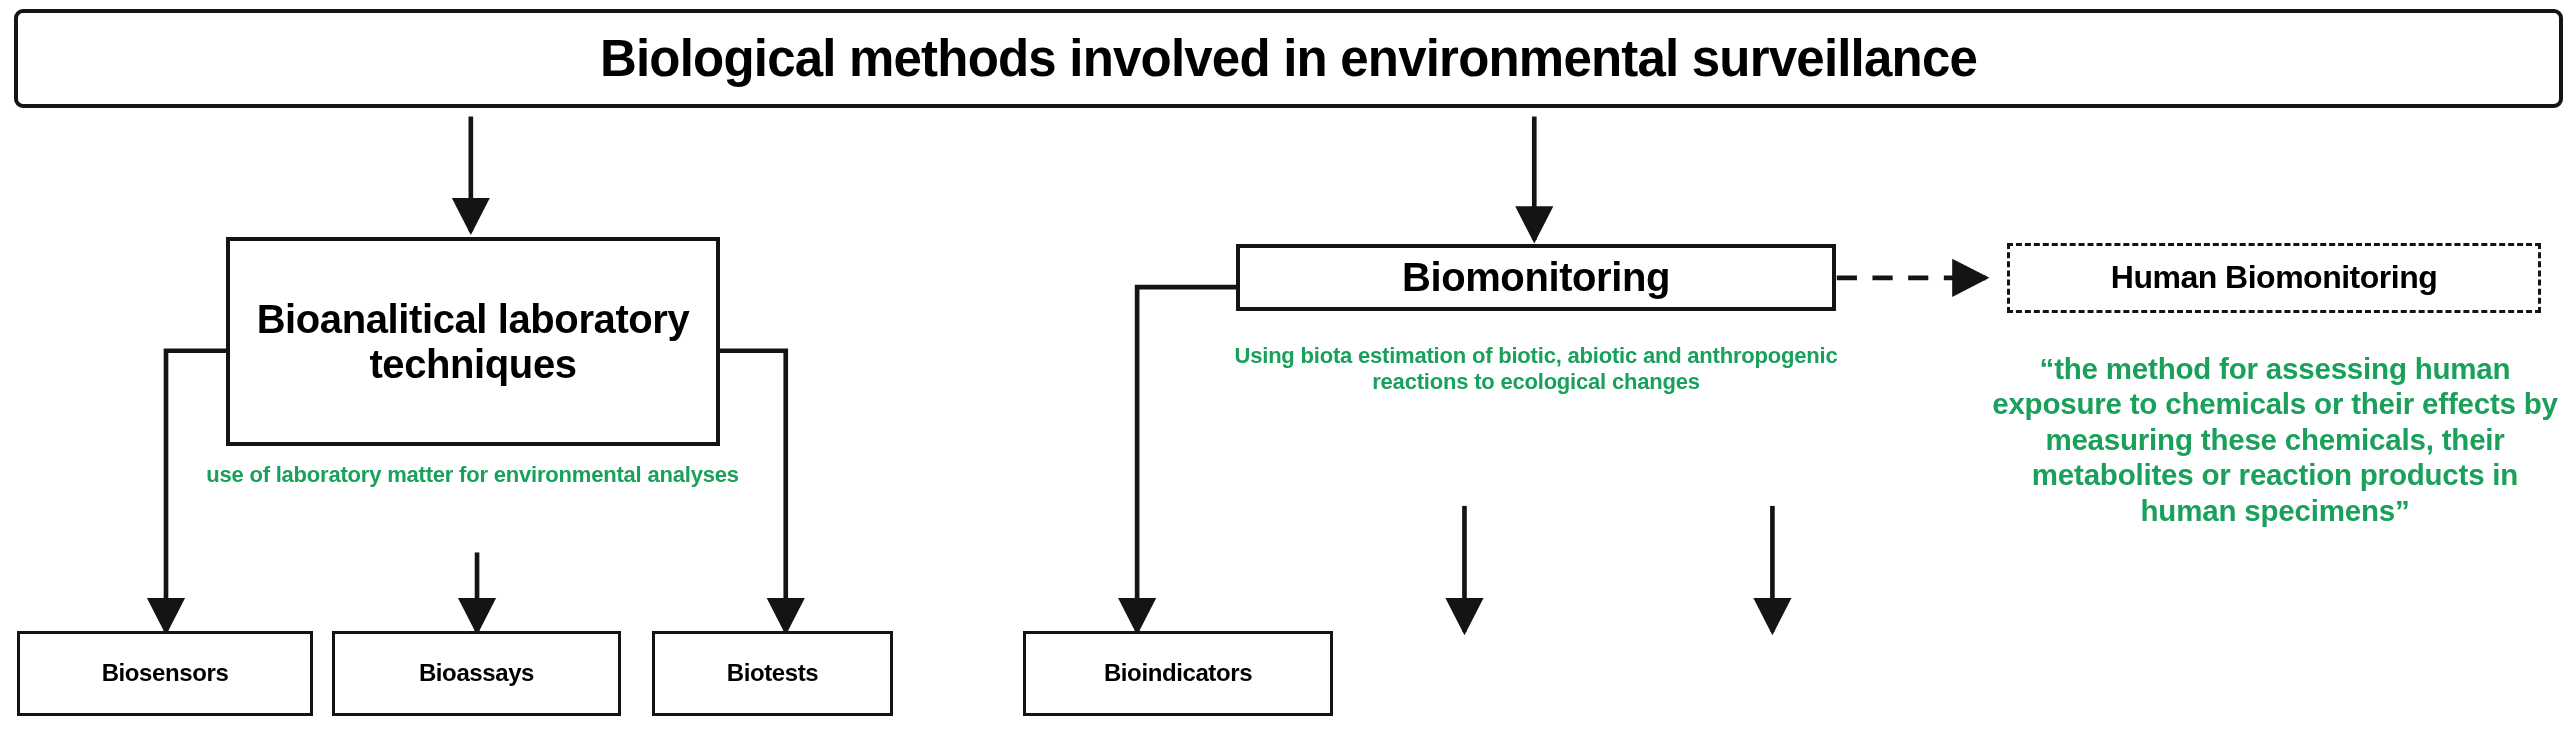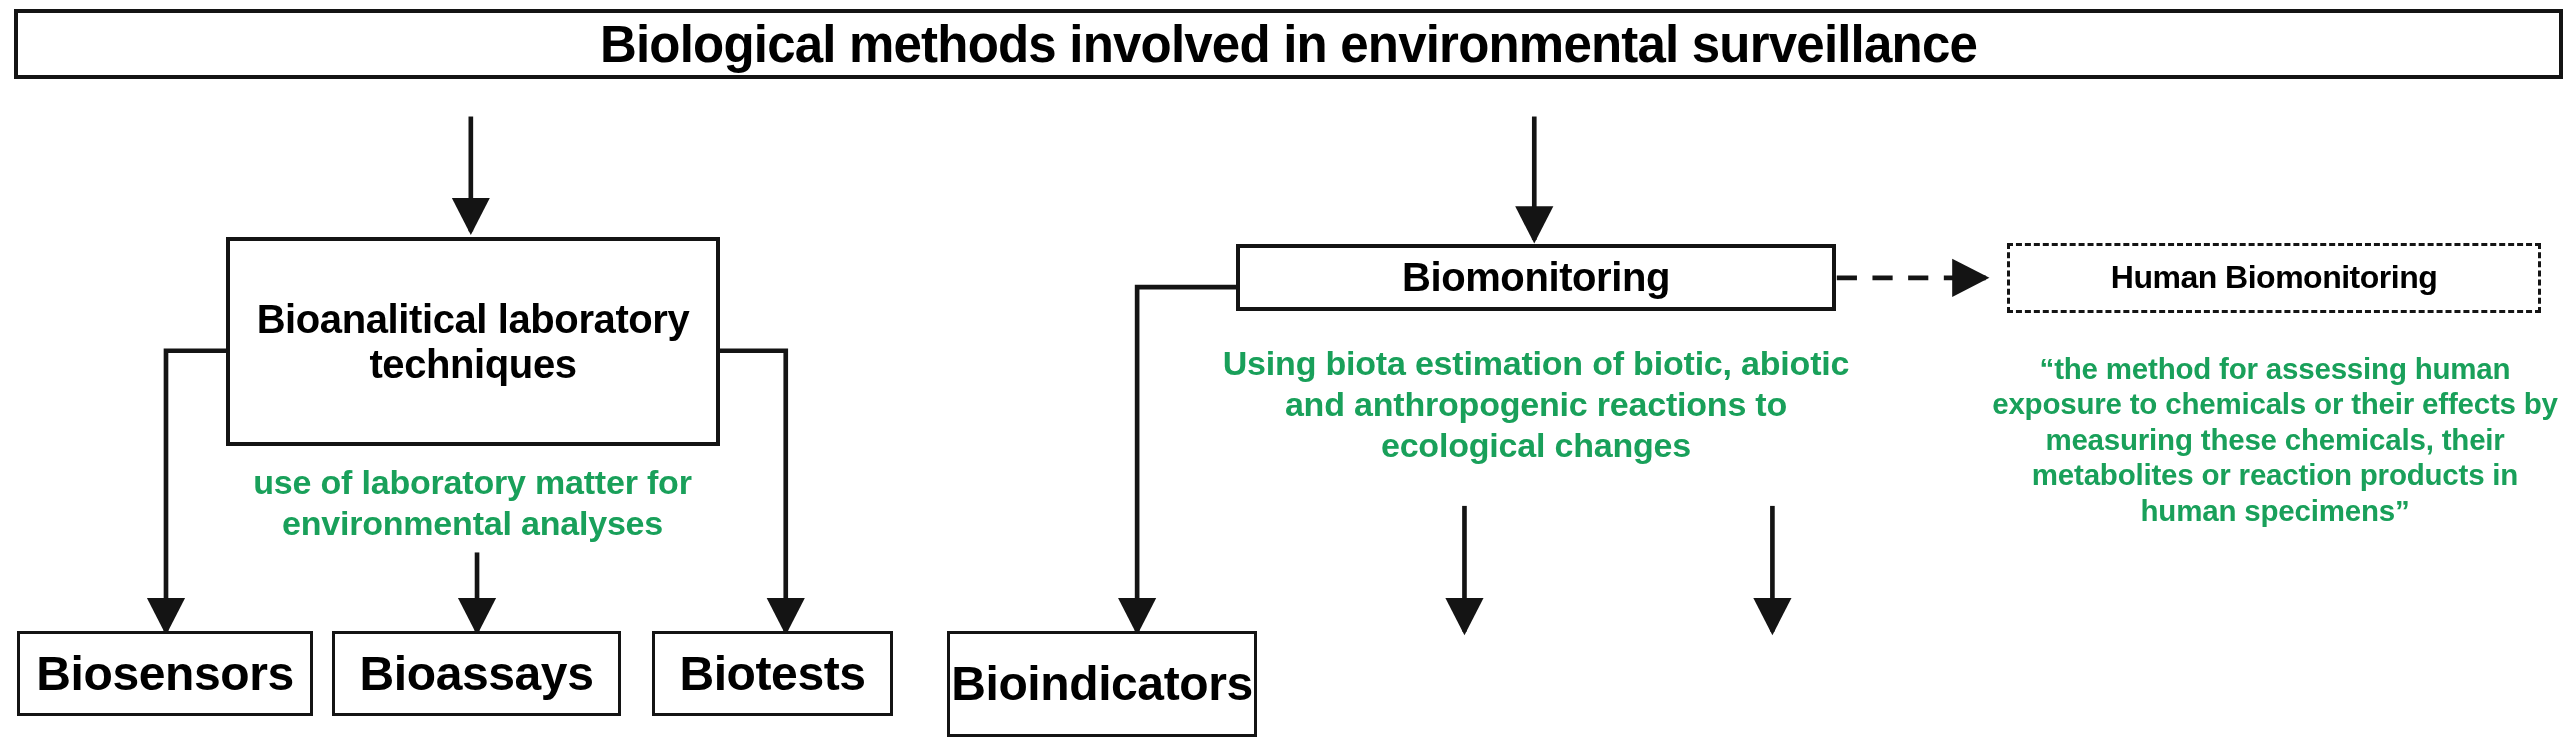--- a/index.html
+++ b/index.html
@@ -42,41 +42,41 @@
   .node-title {
     font-size: 51px;
     letter-spacing: -0.8px;
     border-width: 4.7px;
   }
   .node-branch {
     font-size: 40px;
     border-width: 4.7px;
   }
   .node-leaf {
-    font-size: 48px;
+    font-size: 24px;
     border-width: 3.9px;
   }
   .node-dashed {
     border: 3.9px dashed #141414;
     font-size: 32px;
     font-weight: bold;
     letter-spacing: -0.5px;
     text-align: right;
   }
   .caption {
     position: absolute;
     box-sizing: border-box;
     color: #19a05a;
     font-weight: bold;
     text-align: center;
     line-height: 1.20;
     letter-spacing: -0.2px;
   }
   .caption-md {
-    font-size: 34px;
+    font-size: 22px;
   }
   .caption-sm {
     font-size: 29.5px;
   }
 </style>
 </head>
 <body>
 
 <div id="canvas">
 
@@ -99,21 +99,21 @@
 
     <path d="M 1594 370 L 1466 370 L 1466 814" stroke="#141414" stroke-width="6" fill="none" marker-end="url(#arrowhead)"></path>
 
     <path d="M 1888 652 L 1888 814" stroke="#141414" stroke-width="6" fill="none" marker-end="url(#arrowhead)"></path>
 
     <path d="M 2285 652 L 2285 814" stroke="#141414" stroke-width="6" fill="none" marker-end="url(#arrowhead)"></path>
 
     <path d="M 2368 358 L 2560 358" stroke="#141414" stroke-width="6" fill="none" stroke-dasharray="26 20" marker-end="url(#arrowhead)"></path>
   </svg>
 
-  <div class="node node-title" style="left:14px; top:9.3px; width:2549px; height:70px;">
+  <div class="node node-title" style="left:14px; top:9.3px; width:2549px; height:99px;border-radius:9px;">
     <span>Biological methods involved in environmental surveillance</span>
   </div>
 
   <div class="node node-branch" style="left:226px; top:237px; width:494px; height:209px; padding:8px 11px;">
     <span>Bioanalitical laboratory techniques</span>
   </div>
 
   <div class="caption caption-md" style="left:195px; top:462px; width:555px;">
     <span>use of laboratory matter for environmental analyses</span>
   </div>
@@ -131,21 +131,21 @@
   </div>
 
   <div class="node node-branch" style="left:1236px; top:244px; width:600px; height:67px;">
     <span>Biomonitoring</span>
   </div>
 
   <div class="caption caption-md" style="left:1210px; top:343px; width:652px;">
     <span>Using biota estimation of biotic, abiotic and anthropogenic reactions to ecological changes</span>
   </div>
 
-  <div class="node node-leaf" style="left:947px; top:631px; width:310px; height:106px;">
+  <div class="node node-leaf" style="left:1023px; top:631px; width:310px; height:85px;">
     <span>Bioindicators</span>
   </div>
 
 
 
   <div class="node node-dashed" style="left:2007px; top:243px; width:534px; height:70px;">
     <span>Human Biomonitoring</span>
   </div>
 
   <div class="caption caption-sm" style="left:1980px; top:351px; width:590px;">

